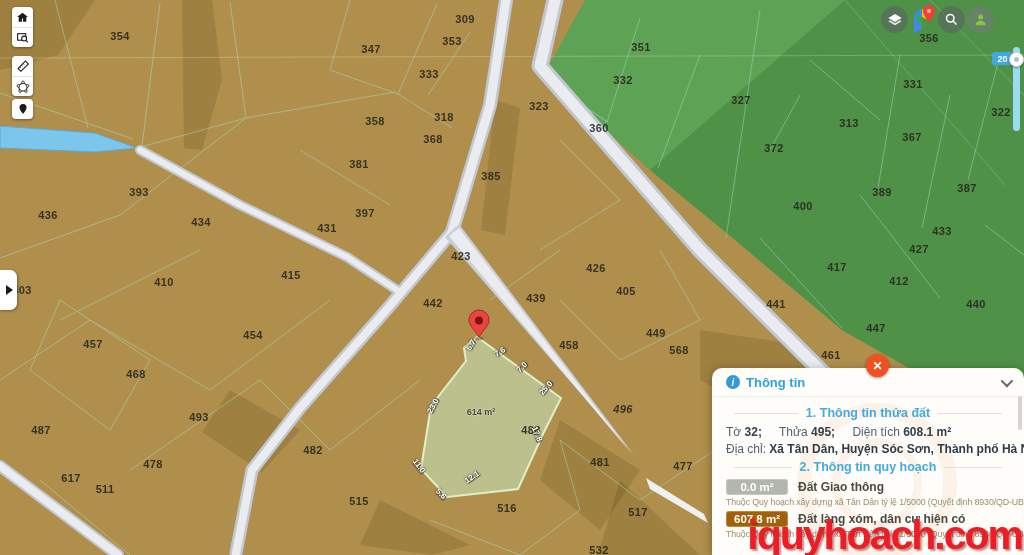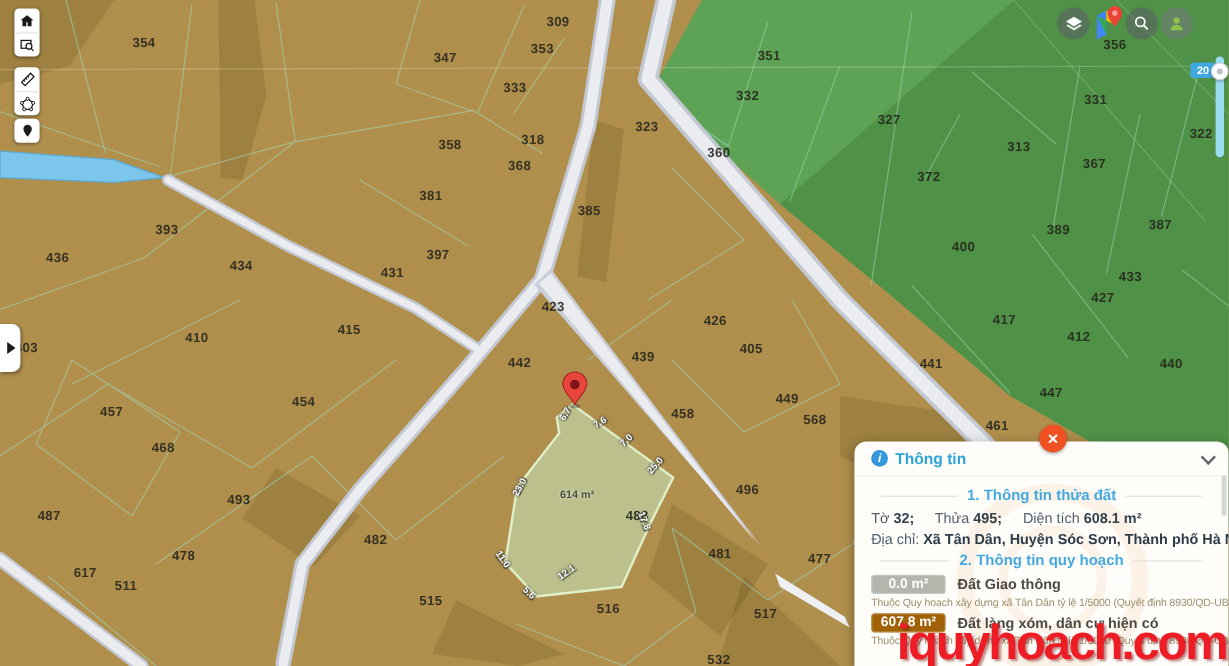--- a/index.html
+++ b/index.html
@@ -180,21 +180,21 @@
       <div class="plabel" style="left: 776px; top: 304px;">441</div>
       <div class="plabel" style="left: 976px; top: 304px;">440</div>
       <div class="plabel" style="left: 253px; top: 335px;">454</div>
       <div class="plabel" style="left: 93px; top: 344px;">457</div>
       <div class="plabel" style="left: 569px; top: 345px;">458</div>
       <div class="plabel" style="left: 656px; top: 333px;">449</div>
       <div class="plabel" style="left: 679px; top: 350px;">568</div>
       <div class="plabel" style="left: 876px; top: 328px;">447</div>
       <div class="plabel" style="left: 831px; top: 355px;">461</div>
       <div class="plabel" style="left: 136px; top: 374px;">468</div>
-      <div class="plabel" style="left: 623px; top: 409px;">496</div>
+      <div class="plabel" style="left: 623px; top: 409px; font-style: italic;">496</div>
       <div class="plabel" style="left: 531px; top: 430px;">488</div>
       <div class="plabel" style="left: 199px; top: 417px;">493</div>
       <div class="plabel" style="left: 41px; top: 430px;">487</div>
       <div class="plabel" style="left: 571px; top: 462px; margin-left: 29px;">481</div>
       <div class="plabel" style="left: 153px; top: 464px;">478</div>
       <div class="plabel" style="left: 683px; top: 466px;">477</div>
       <div class="plabel" style="left: 71px; top: 478px;">617</div>
       <div class="plabel" style="left: 105px; top: 489px;">511</div>
       <div class="plabel" style="left: 359px; top: 501px;">515</div>
       <div class="plabel" style="left: 507px; top: 508px;">516</div>

